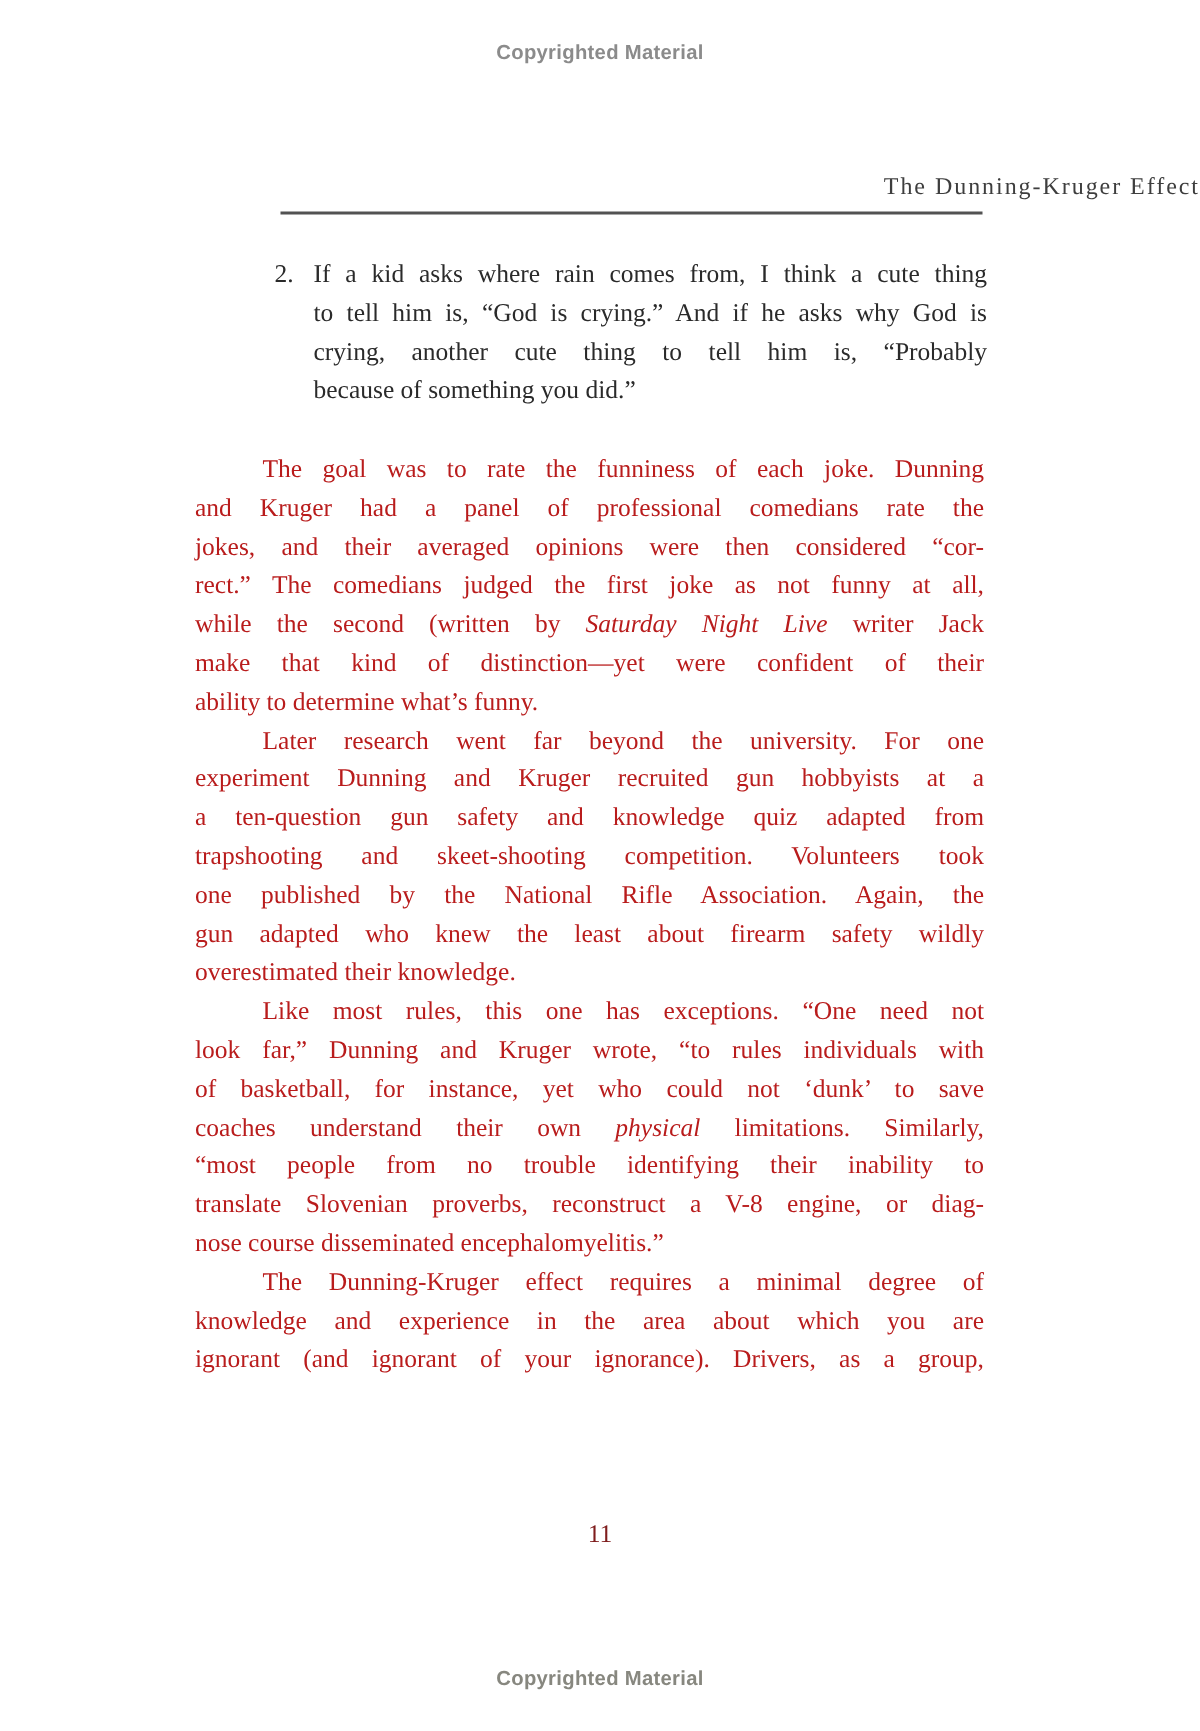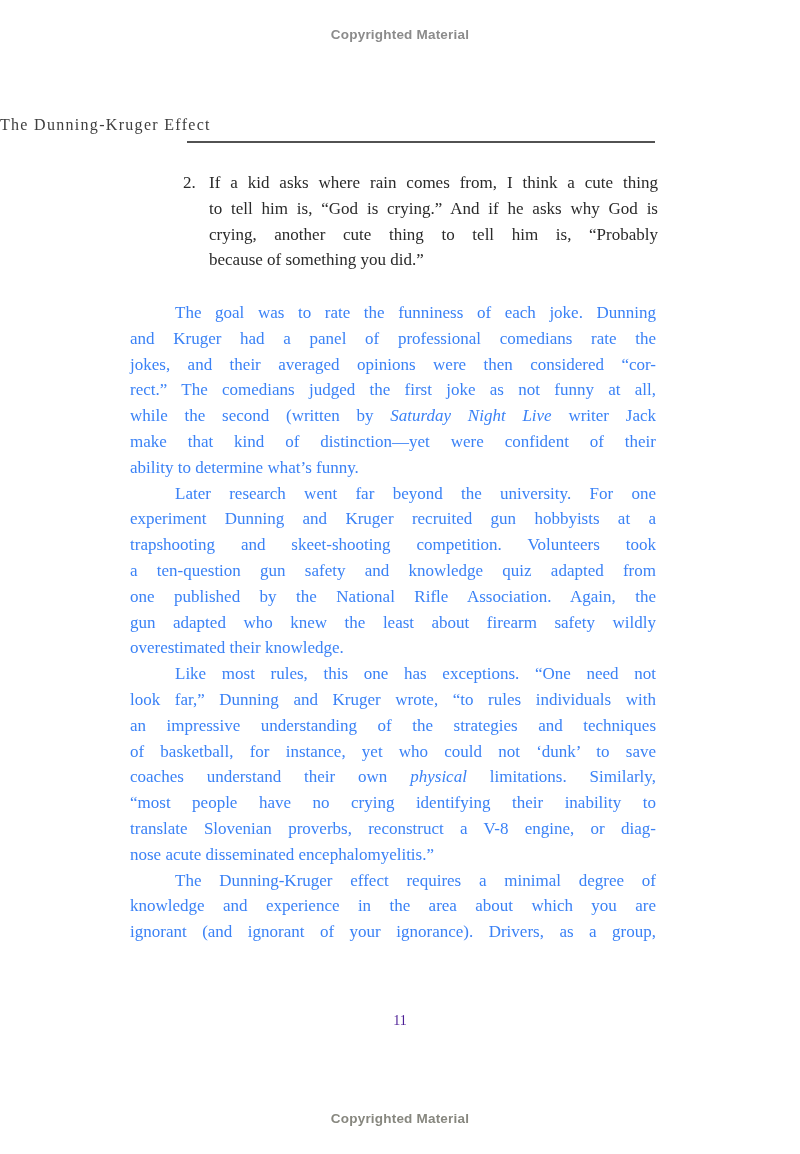--- a/index.html
+++ b/index.html
@@ -18,21 +18,21 @@
     font-family: "Liberation Sans", "DejaVu Sans", sans-serif;
     font-weight: 700;
     font-size: 13.5px;
     letter-spacing: 0.2px;
   }
   .notice.top { top: 27px; color: #8b8b8b; }
   .notice.bottom { top: 1111px; color: #87877f; }
   .running-head {
     position: absolute;
     top: 116px; left: 0; right: 0;
-    text-align: left;
+    text-align: right;
     font-size: 16px;
     letter-spacing: 1.3px;
     color: #3e3e3e;
   }
   .head-rule {
     position: absolute;
     top: 141px; left: 187px;
     width: 468px; height: 2px;
     background: #525252;
   }
@@ -46,36 +46,36 @@
     color: #2a2a2a;
   }
   .list-num { width: 26px; flex: 0 0 26px; }
   .list-text { width: 449px; flex: 0 0 449px; font-family: Liberation Serif, serif; }
   .body-text {
     position: absolute;
     top: 300px; left: 130px;
     width: 526px;
     font-size: 17px;
     line-height: 25.8px;
-    color: #3b82f6;
+    color: #b91c1c;
   }
   .line {
     white-space: nowrap;
     text-align: justify;
     text-align-last: justify;
   }
   .line.last { text-align-last: left; }
   .para .line.first { padding-left: 45px; }
   .it { font-style: italic; }
   .page-number {
     position: absolute;
     top: 1013px; left: 0; right: 0;
     text-align: center;
-    font-size: 14px;
-    color: #4c1d95;
+    font-size: 17px;
+    color: #7f1d1d;
   }
 </style>
 </head>
 <body>
 
 <div class="page">
 
   <div class="notice top">Copyrighted Material</div>
 
   <div class="running-head">The Dunning-Kruger Effect</div>
@@ -98,35 +98,34 @@
         <div class="line"><span>and Kruger had a panel of professional comedians rate the</span></div>
         <div class="line"><span>jokes, and their averaged opinions were then considered “cor-</span></div>
         <div class="line"><span>rect.” The comedians judged the first joke as not funny at all,</span></div>
         <div class="line"><span>while the second (written by </span><span class="it">Saturday Night Live</span><span> writer Jack</span></div>
         <div class="line"><span>make that kind of distinction—yet were confident of their</span></div>
         <div class="line last"><span>ability to determine what’s funny.</span></div>
       </div>
       <div class="para">
         <div class="line first"><span>Later research went far beyond the university. For one</span></div>
         <div class="line"><span>experiment Dunning and Kruger recruited gun hobbyists at a</span></div>
+        <div class="line"><span>a ten-question gun safety and knowledge quiz adapted from</span></div>
         <div class="line"><span>trapshooting and skeet-shooting competition. Volunteers took</span></div>
-        <div class="line"><span>a ten-question gun safety and knowledge quiz adapted from</span></div>
         <div class="line"><span>one published by the National Rifle Association. Again, the</span></div>
         <div class="line"><span>gun adapted who knew the least about firearm safety wildly</span></div>
         <div class="line last"><span>overestimated their knowledge.</span></div>
       </div>
       <div class="para">
         <div class="line first"><span>Like most rules, this one has exceptions. “One need not</span></div>
         <div class="line"><span>look far,” Dunning and Kruger wrote, “to rules individuals with</span></div>
-        <div class="line"><span>an impressive understanding of the strategies and techniques</span></div>
         <div class="line"><span>of basketball, for instance, yet who could not ‘dunk’ to save</span></div>
         <div class="line"><span>coaches understand their own </span><span class="it">physical</span><span> limitations. Similarly,</span></div>
-        <div class="line"><span>“most people have no crying identifying their inability to</span></div>
+        <div class="line"><span>“most people from no trouble identifying their inability to</span></div>
         <div class="line"><span>translate Slovenian proverbs, reconstruct a V-8 engine, or diag-</span></div>
-        <div class="line last"><span>nose acute disseminated encephalomyelitis.”</span></div>
+        <div class="line last"><span>nose course disseminated encephalomyelitis.”</span></div>
       </div>
       <div class="para">
         <div class="line first"><span>The Dunning-Kruger effect requires a minimal degree of</span></div>
         <div class="line"><span>knowledge and experience in the area about which you are</span></div>
         <div class="line"><span>ignorant (and ignorant of your ignorance). Drivers, as a group,</span></div>
       </div>
     </div>
 
   <div class="page-number">11</div>
 

